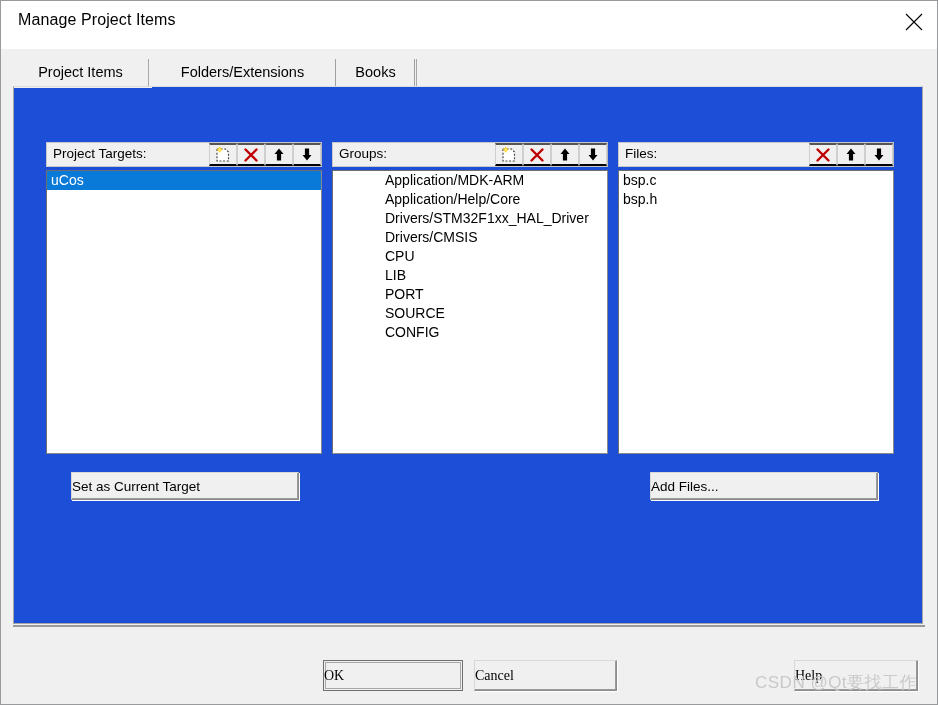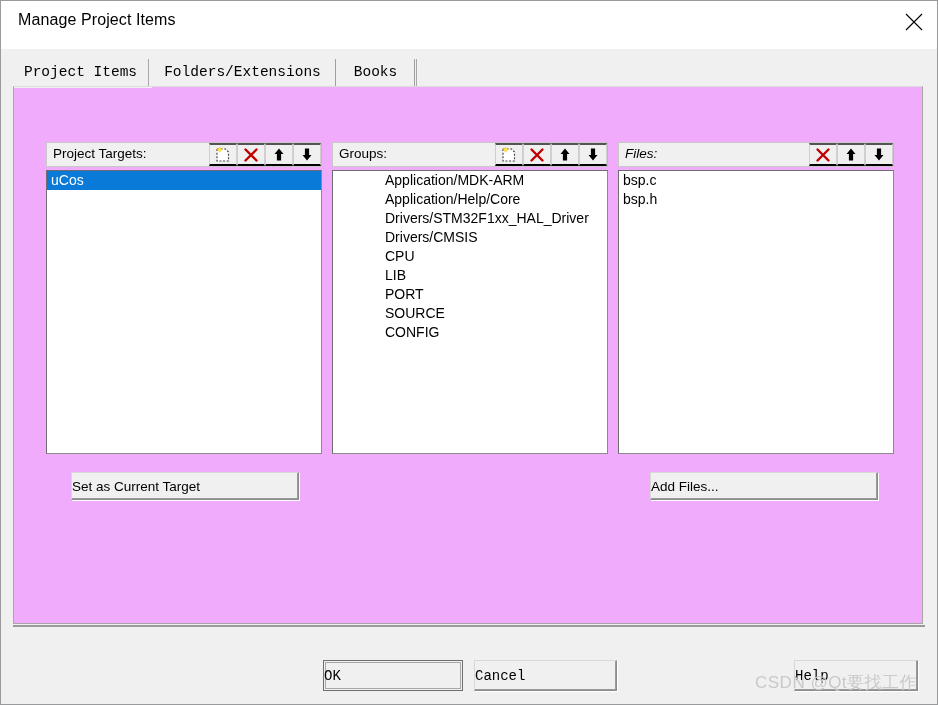--- a/index.html
+++ b/index.html
@@ -55,21 +55,21 @@
   #tabstrip {
     position: absolute;
     left: 12px; top: 58px;
     width: 910px; height: 28px;
   }
   .tab {
     position: absolute;
     top: 0;
     height: 28px;
     box-sizing: border-box;
-    font-family: Liberation Mono, monospace;
+    font-family: Liberation Sans, sans-serif;
     font-size: 14.5px;
     color: #000;
     line-height: 27px;
     text-align: center;
     background: #f0f0f0;
     border-right: 1px solid #a0a0a0;
     white-space: nowrap;
   }
   .tab.active {
     background: #f0f0f0;
@@ -83,21 +83,21 @@
   }
 
   
   #tabpanel {
     position: absolute;
     left: 12px; top: 85px;
     width: 910px; height: 538px;
     box-sizing: border-box;
     border: 1px solid #a6a6a6;
     border-top: 1px solid #dcdcdc;
-    background: #f0abfc;
+    background: #1d4ed8;
   }
   #tabpanel::before {
     content: "";
     position: absolute;
     left: 0; top: 0; width: 138px; height: 1px;
     background: #f0f0f0;
   }
 
   
   .column { position: absolute; top: 0; }
@@ -174,21 +174,21 @@
     box-shadow: inset -1px -1px 0 #9a9a9a, 1px 1px 0 #ffffff;
     font-family: "Liberation Sans", sans-serif;
     font-size: 13.5px;
     color: #000;
     text-align: left;
     cursor: default;
     padding: 0;
     white-space: nowrap;
   }
   .btn-mono {
-    font-family: Liberation Mono, monospace;
+    font-family: Liberation Serif, serif;
     font-size: 14px;
   }
   .btn.default-btn {
     border: 1px solid #6f6f6f;
     box-shadow: inset 0 0 0 1px #f0f0f0, inset 0 0 0 2px #a8a8a8;
   }
 
   
   #bottom-sep {
     position: absolute;
@@ -315,21 +315,21 @@
         <div class="list-row">CPU</div>
         <div class="list-row">LIB</div>
         <div class="list-row">PORT</div>
         <div class="list-row">SOURCE</div>
         <div class="list-row">CONFIG</div>
       </div>
     </div>
 
     <div class="column" style="left:604px; top:55px; width:276px;">
 
-      <div class="panel-head" style="width:276px;font-style:italic;">
+      <div class="panel-head" style="width:276px;">
         <div class="panel-label">Files:</div>
         <div class="tool-group">
           <button class="tool-btn">
             <svg width="17" height="17" viewBox="0 0 17 17">
               <path d="M3 3 L14 14 M14 3 L3 14" stroke="#c00000" stroke-width="2.4" stroke-linecap="round"></path>
             </svg>
           </button>
           <button class="tool-btn">
             <svg width="17" height="17" viewBox="0 0 17 17">
               <path d="M8.5 2 L13 7.5 L10.6 7.5 L10.6 14 L6.4 14 L6.4 7.5 L4 7.5 Z" fill="#000000"></path>

